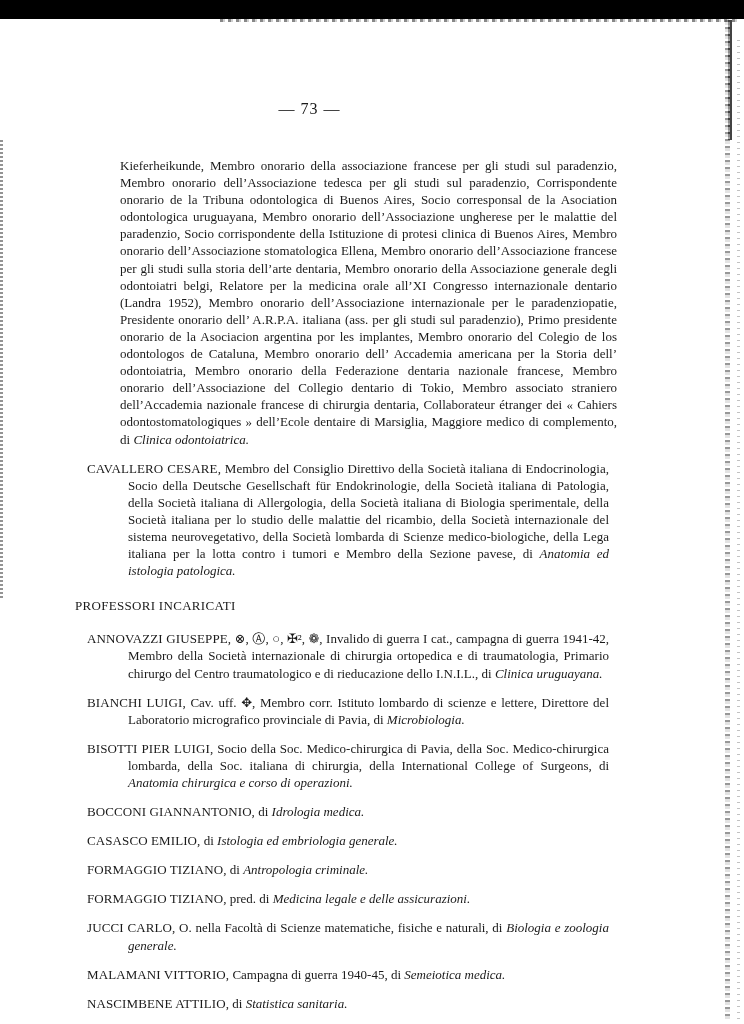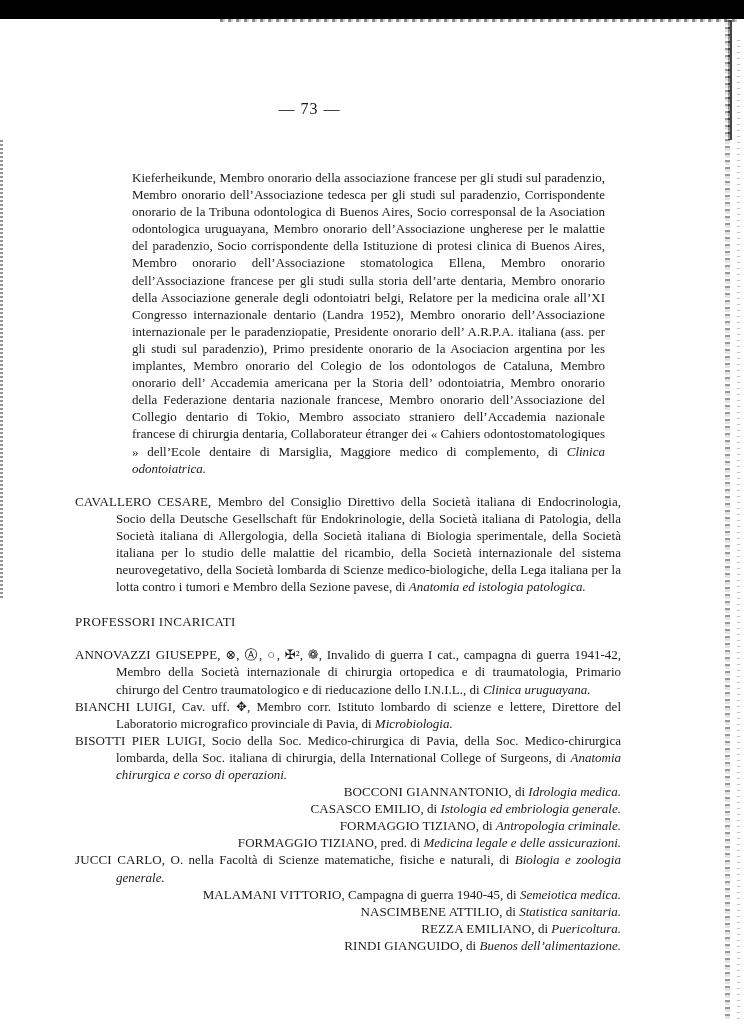--- a/index.html
+++ b/index.html
@@ -17,24 +17,24 @@
   .scan-right2 { position:absolute; right:4px; top:40px; width:3px; height:980px;
     background:repeating-linear-gradient(180deg,#999 0 1px,#fff 1px 6px); opacity:.6; }
   .scan-left { position:absolute; left:0; top:140px; width:3px; height:460px;
     background:repeating-linear-gradient(180deg,#666 0 2px,#fff 2px 4px); opacity:.7; }
 
   .page-number { position:absolute; left:0; width:619px; top:100px; text-align:center;
     font-size:16px; letter-spacing:1px; }
 
   .body-text { position:absolute; left:75px; top:153px; width:546px;
     font-size:13px; line-height:17.1px; }
-  .para { margin:16px; text-align:justify; }
+  .para { margin:4px; text-align:justify; }
   .cont { padding-left:41px; }
-  .entry { padding-left:41px; text-indent:-41px; margin:0; text-align:justify; }
-  .entry.short { text-align:right; }
+  .entry { padding-left:41px; text-indent:-41px; margin:12px; text-align:justify; }
+  .entry.short { text-align:left; }
   .name { letter-spacing:0.1px; }
   i, .subject { font-style:italic; }
   .section-title { text-align:left; margin:18px 0 16px; font-size:13px; letter-spacing:.3px; }
 </style>
 </head>
 <body>
 
 <div class="scan-top"></div>
 <div class="scan-top-edge"></div>
 <div class="scan-right-dark"></div>

